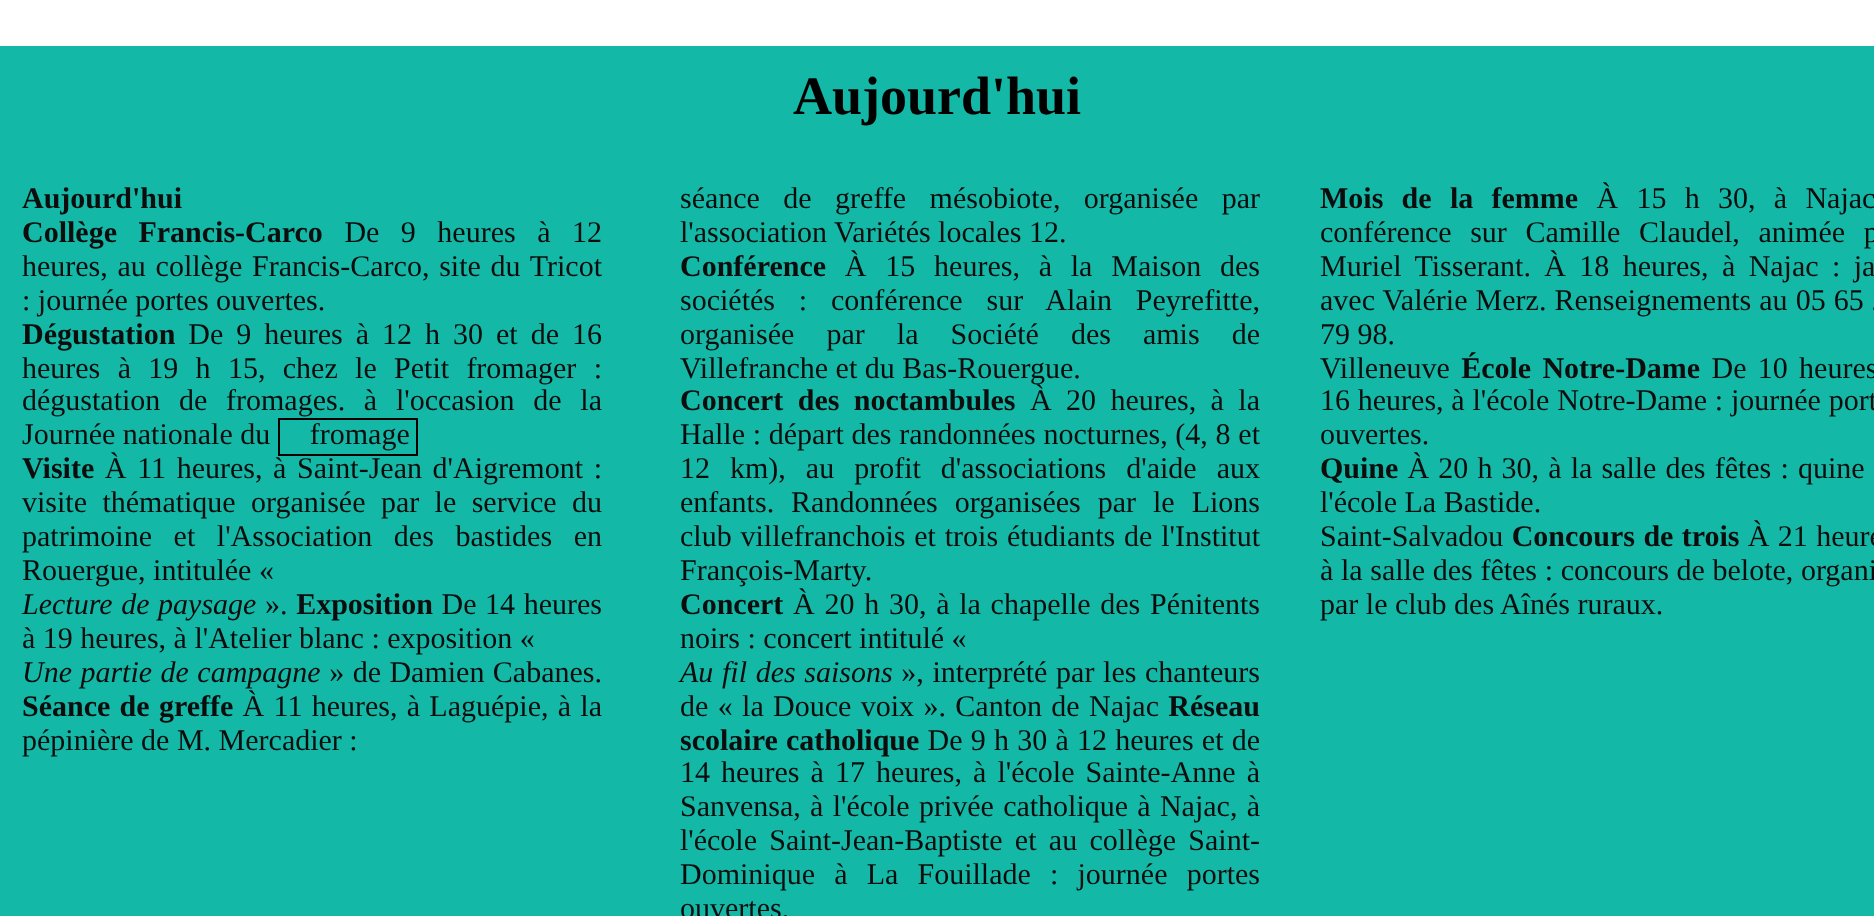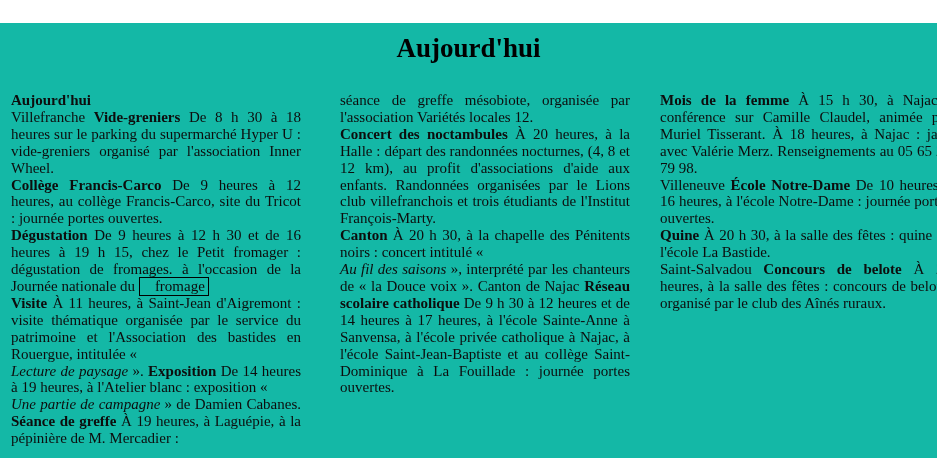--- a/index.html
+++ b/index.html
@@ -50,32 +50,32 @@
     padding: 0 3px 1px 15px;
   }
 </style>
 </head>
 <body>
 
 <div class="page">
   <h1 class="title">Aujourd'hui</h1>
   <div class="col col-1">
       <div class="para"><span class="seg-bold">Aujourd'hui</span></div>
-      <div class="para"><span class="seg-normal">Villefranche </span><span class="seg-bold">Vide-greniers</span><span class="seg-normal"> De 8 h 30 à 18 heures sur le parking du supermarché Hyper U : vide-greniers organisé par l'association Inner Wheel.</span></div>
       <div class="para"><span class="seg-bold">Collège Francis-Carco</span><span class="seg-normal"> De 9 heures à 12 heures, au collège Francis-Carco, site du Tricot : journée portes ouvertes.</span></div>
       <div class="para"><span class="seg-bold">Dégustation</span><span class="seg-normal"> De 9 heures à 12 h 30 et de 16 heures à 19 h 15, chez le Petit fromager : dégustation de fromages. à l'occasion de la Journée nationale du </span><span class="seg-boxed">fromage</span></div>
       <div class="para"><span class="seg-bold">Visite</span><span class="seg-normal"> À 11 heures, à Saint-Jean d'Aigremont : visite thématique organisée par le service du patrimoine et l'Association des bastides en Rouergue, intitulée «</span></div>
       <div class="para"><span class="seg-italic">Lecture de paysage</span><span class="seg-normal"> ». </span><span class="seg-bold">Exposition</span><span class="seg-normal"> De 14 heures à 19 heures, à l'Atelier blanc : exposition «</span></div>
-      <div class="para"><span class="seg-italic">Une partie de campagne</span><span class="seg-normal"> » de Damien Cabanes. </span><span class="seg-bold">Séance de greffe</span><span class="seg-normal"> À 19 heures, à Laguépie, à la pépinière de M. Mercadier :</span></div>
+      <div class="para"><span class="seg-italic">Une partie de campagne</span><span class="seg-normal"> » de Damien Cabanes. </span><span class="seg-bold">Séance de greffe</span><span class="seg-normal"> À 11 heures, à Laguépie, à la pépinière de M. Mercadier :</span></div>
     </div>
   <div class="col col-2">
       <div class="para"><span class="seg-normal">séance de greffe mésobiote, organisée par l'association Variétés locales 12.</span></div>
+      <div class="para"><span class="seg-bold">Conférence</span><span class="seg-normal"> À 15 heures, à la Maison des sociétés : conférence sur Alain Peyrefitte, organisée par la Société des amis de Villefranche et du Bas-Rouergue.</span></div>
       <div class="para"><span class="seg-bold">Concert des noctambules</span><span class="seg-normal"> À 20 heures, à la Halle : départ des randonnées nocturnes, (4, 8 et 12 km), au profit d'associations d'aide aux enfants. Randonnées organisées par le Lions club villefranchois et trois étudiants de l'Institut François-Marty.</span></div>
-      <div class="para"><span class="seg-bold">Canton</span><span class="seg-normal"> À 20 h 30, à la chapelle des Pénitents noirs : concert intitulé «</span></div>
+      <div class="para"><span class="seg-bold">Concert</span><span class="seg-normal"> À 20 h 30, à la chapelle des Pénitents noirs : concert intitulé «</span></div>
       <div class="para"><span class="seg-italic">Au fil des saisons</span><span class="seg-normal"> », interprété par les chanteurs de « la Douce voix ». Canton de Najac </span><span class="seg-bold">Réseau scolaire catholique</span><span class="seg-normal"> De 9 h 30 à 12 heures et de 14 heures à 17 heures, à l'école Sainte-Anne à Sanvensa, à l'école privée catholique à Najac, à l'école Saint-Jean-Baptiste et au collège Saint-Dominique à La Fouillade : journée portes ouvertes.</span></div>
     </div>
   <div class="col col-3">
       <div class="para"><span class="seg-bold">Mois de la femme</span><span class="seg-normal"> À 15 h 30, à Najac : conférence sur Camille Claudel, animée par Muriel Tisserant. À 18 heures, à Najac : jazz avec Valérie Merz. Renseignements au 05 65 29 79 98.</span></div>
       <div class="para"><span class="seg-normal">Villeneuve </span><span class="seg-bold">École Notre-Dame</span><span class="seg-normal"> De 10 heures à 16 heures, à l'école Notre-Dame : journée portes ouvertes.</span></div>
       <div class="para"><span class="seg-bold">Quine</span><span class="seg-normal"> À 20 h 30, à la salle des fêtes : quine de l'école La Bastide.</span></div>
-      <div class="para"><span class="seg-normal">Saint-Salvadou </span><span class="seg-bold">Concours de belote</span><span class="seg-normal"> À 21 heures, à la salle des fêtes : concours de belote, organisé par le club des Aînés ruraux.</span></div>
+      <div class="para"><span class="seg-normal">Saint-Salvadou </span><span class="seg-bold">Concours de trois</span><span class="seg-normal"> À 21 heures, à la salle des fêtes : concours de belote, organisé par le club des Aînés ruraux.</span></div>
     </div>
 </div>
 
 </body></html>

